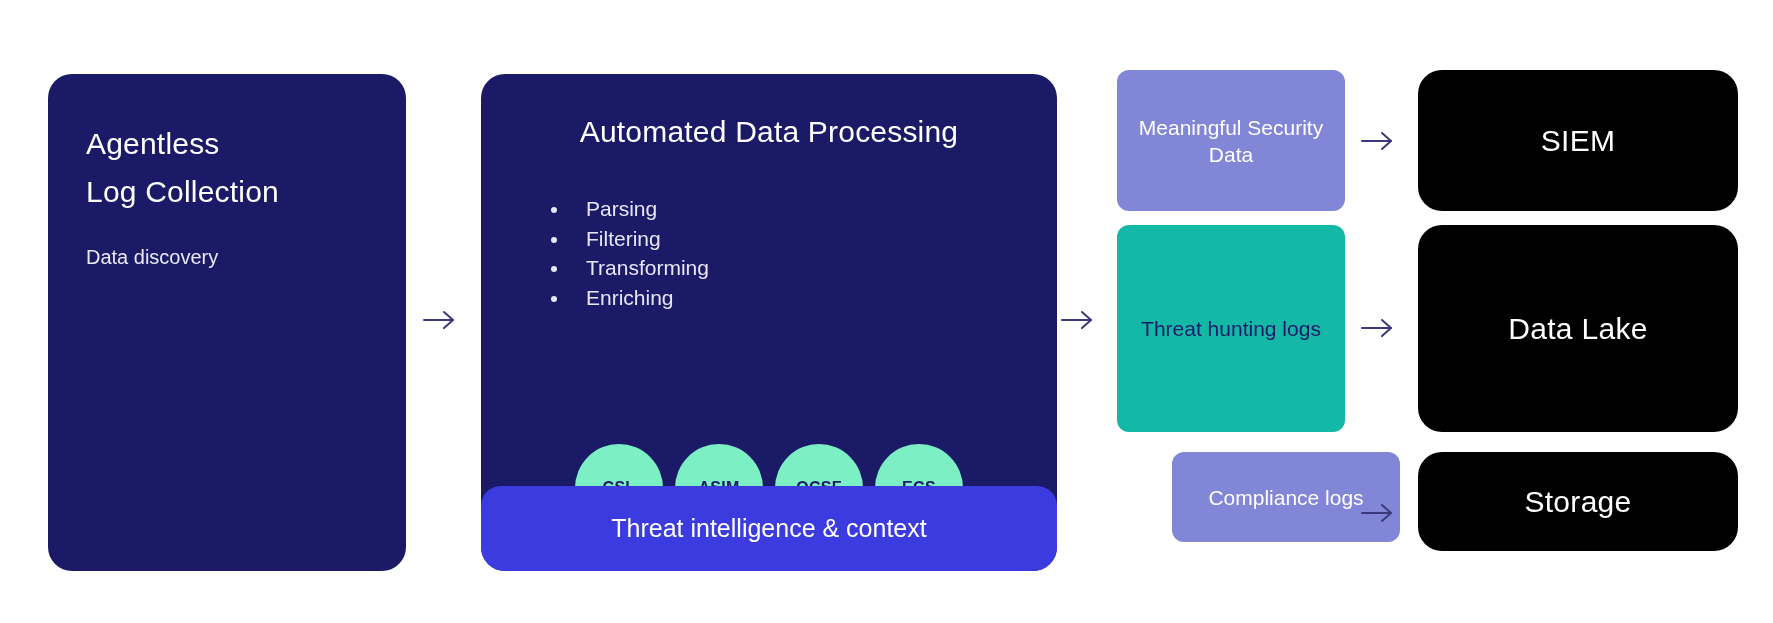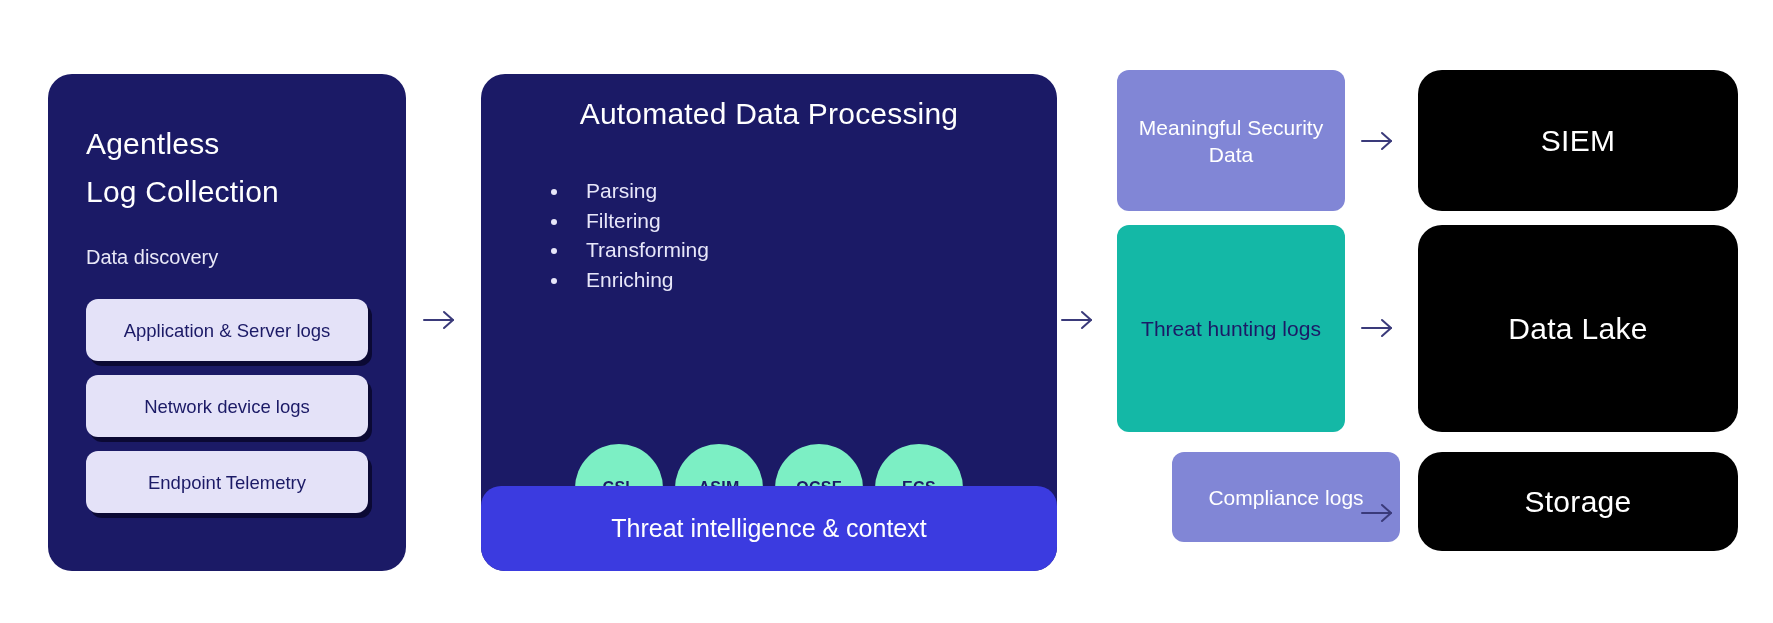--- a/index.html
+++ b/index.html
@@ -88,21 +88,21 @@
     background: #1b1a66;
     border-radius: 24px;
     box-sizing: border-box;
     overflow: hidden;
   }
   .panel-processing .proc-title {
     color: #ffffff;
     font-size: 30px;
     font-weight: 400;
     text-align: center;
-    margin-top: 23px;
+    margin-top: 41px;
     letter-spacing: 0.2px;
   }
   .bullets {
     margin: 45px 0 0 67px;
     padding: 0;
     list-style: none;
   }
   .bullets li {
     color: #e7e6f9;
     font-size: 21px;
@@ -200,25 +200,20 @@
 </style>
 </head>
 <body>
 
 <div class="canvas">
 
   <div class="panel-collection">
     <div class="title">Agentless
 Log Collection</div>
     <div class="subtitle">Data discovery</div>
-    <div class="pill-stack">
-      <div class="pill">Application &amp; Server logs</div>
-      <div class="pill">Network device logs</div>
-      <div class="pill">Endpoint Telemetry</div>
-    </div>
   </div>
 
   <div class="arrow" style="left:420px; top:305px;">
     <svg viewBox="0 0 40 30" fill="none" stroke="currentColor" stroke-width="2" stroke-linecap="round" stroke-linejoin="round">
       <line x1="4" y1="15" x2="33" y2="15"></line>
       <polyline points="24,7 33,15 24,23"></polyline>
     </svg>
   </div>
 
   <div class="panel-processing">

